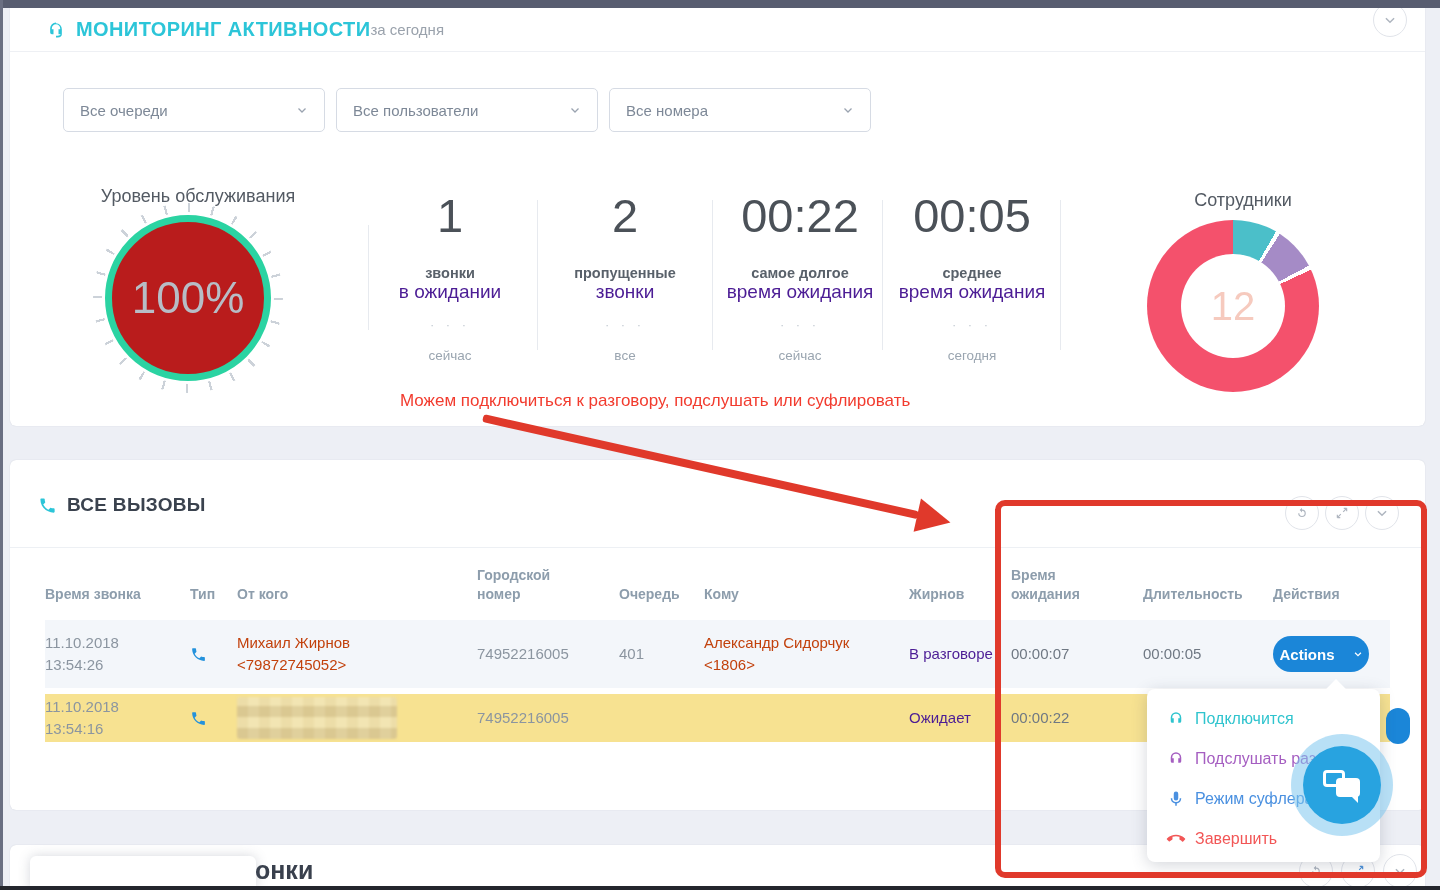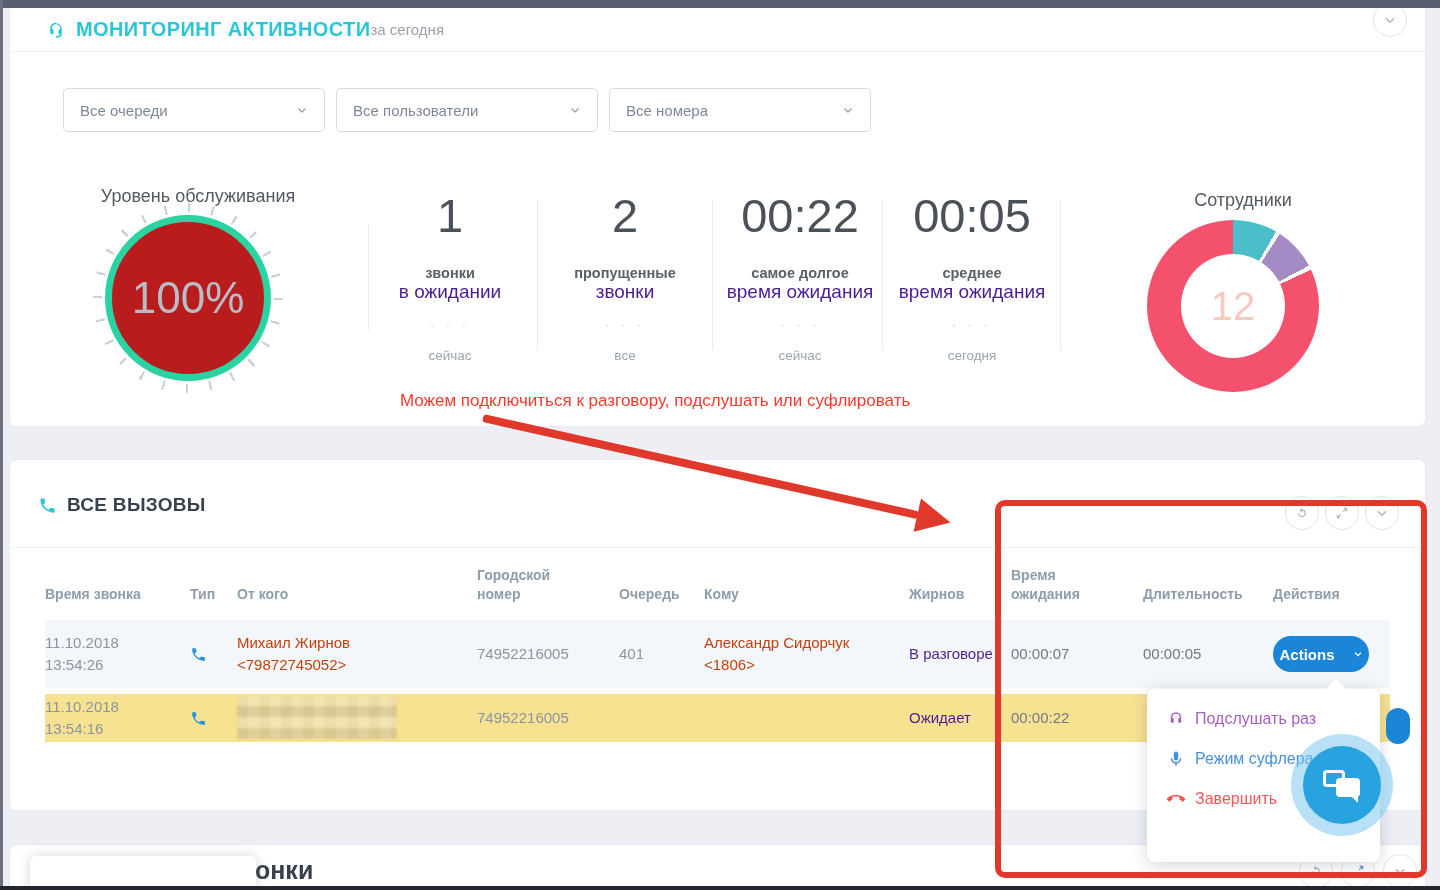--- a/index.html
+++ b/index.html
@@ -295,20 +295,26 @@
         </svg>
     </div>
   </div>
 </section>
 
 <div class="tooltip-box"></div>
 
 <div class="hidden-action-sliver"></div>
 
 <div class="menu">
+  <div class="menu-item mi-0">
+    <svg width="18" height="18" viewBox="0 0 24 24" fill="currentColor">
+        <path d="M12 3a7 7 0 0 0-7 7v5a2 2 0 0 0 2 2h2v-6H7v-1a5 5 0 0 1 10 0v1h-2v6h2a2 2 0 0 0 2-2v-5a7 7 0 0 0-7-7z"></path>
+      </svg>
+    <span>Подключится</span>
+  </div>
   <div class="menu-item mi-1">
     <svg width="18" height="18" viewBox="0 0 24 24" fill="currentColor">
         <path d="M12 3a7 7 0 0 0-7 7v5a2 2 0 0 0 2 2h2v-6H7v-1a5 5 0 0 1 10 0v1h-2v6h2a2 2 0 0 0 2-2v-5a7 7 0 0 0-7-7z"></path>
       </svg>
     <span>Подслушать раз</span>
   </div>
   <div class="menu-item mi-2">
     <svg width="18" height="18" viewBox="0 0 24 24" fill="currentColor">
         <path d="M12 14a3 3 0 0 0 3-3V5a3 3 0 0 0-6 0v6a3 3 0 0 0 3 3zm5-3a5 5 0 0 1-10 0H5a7 7 0 0 0 6 6.9V21h2v-3.1A7 7 0 0 0 19 11h-2z"></path>
       </svg>

